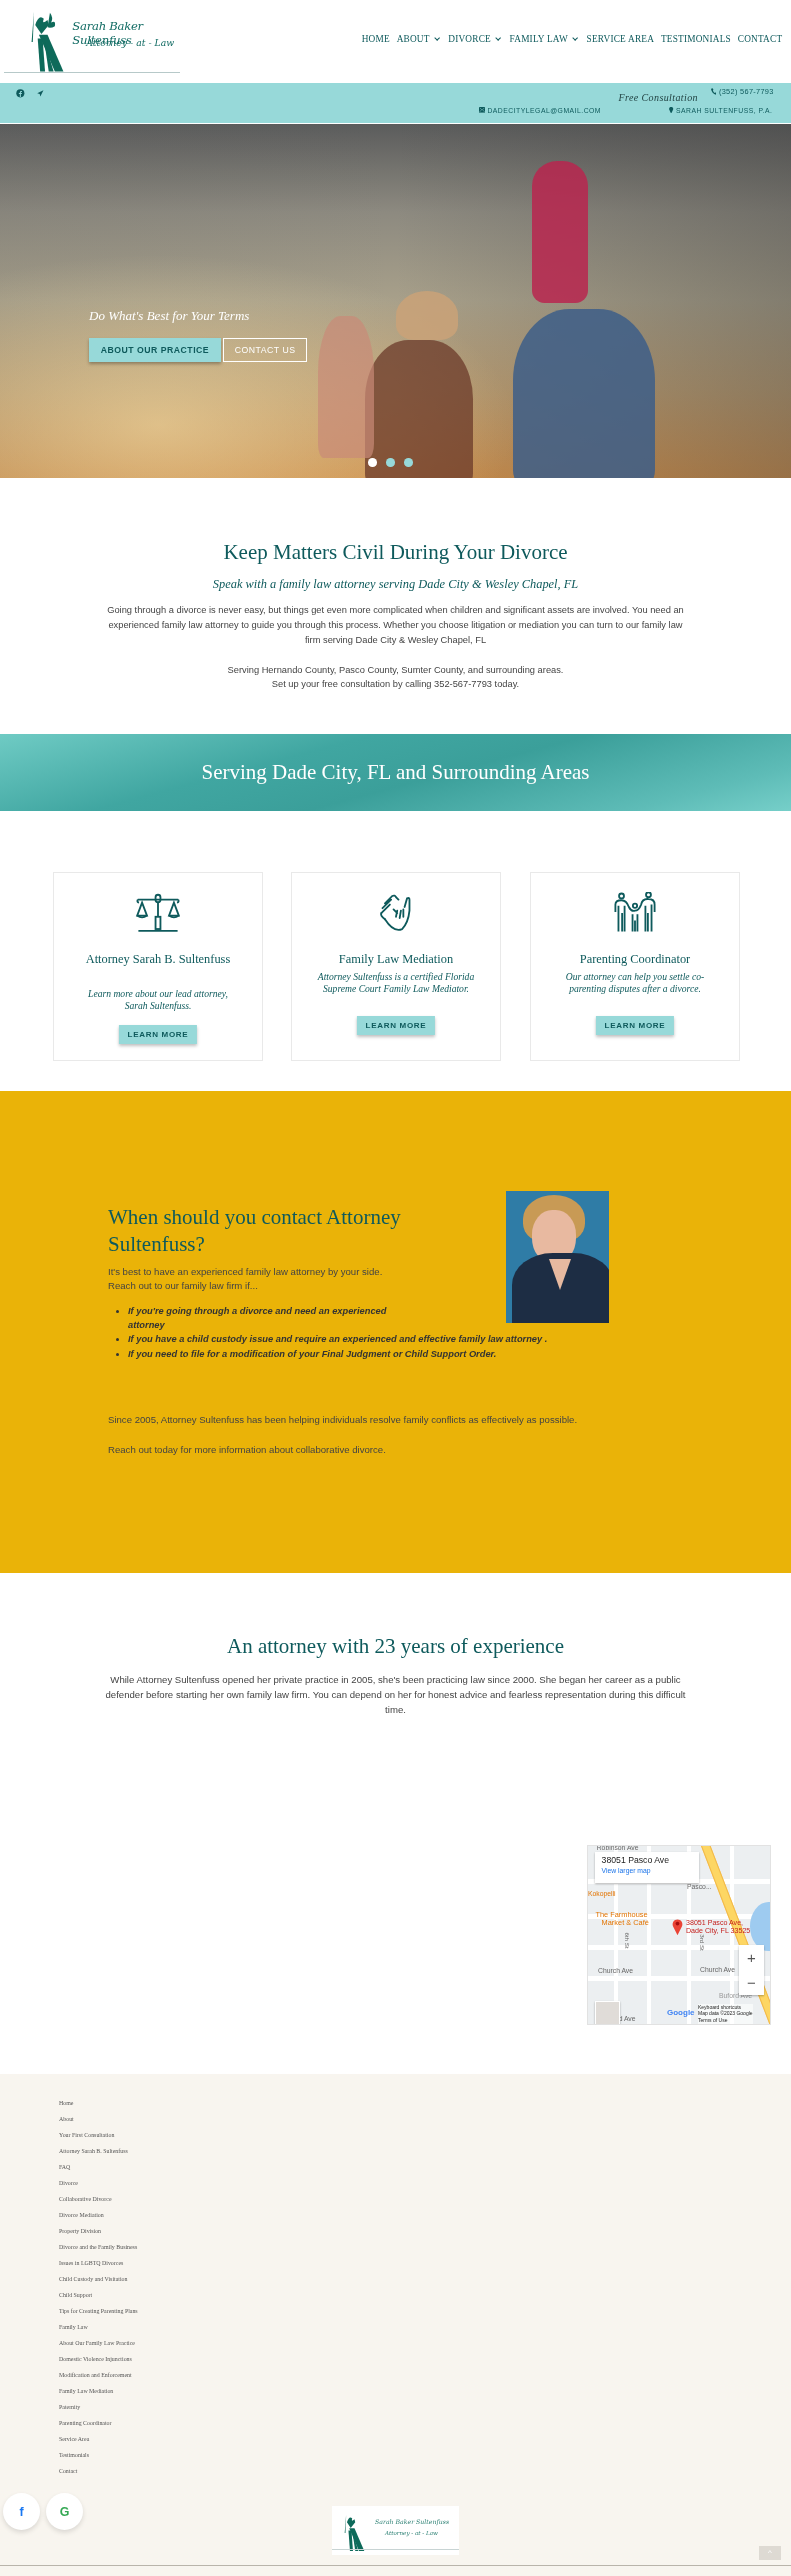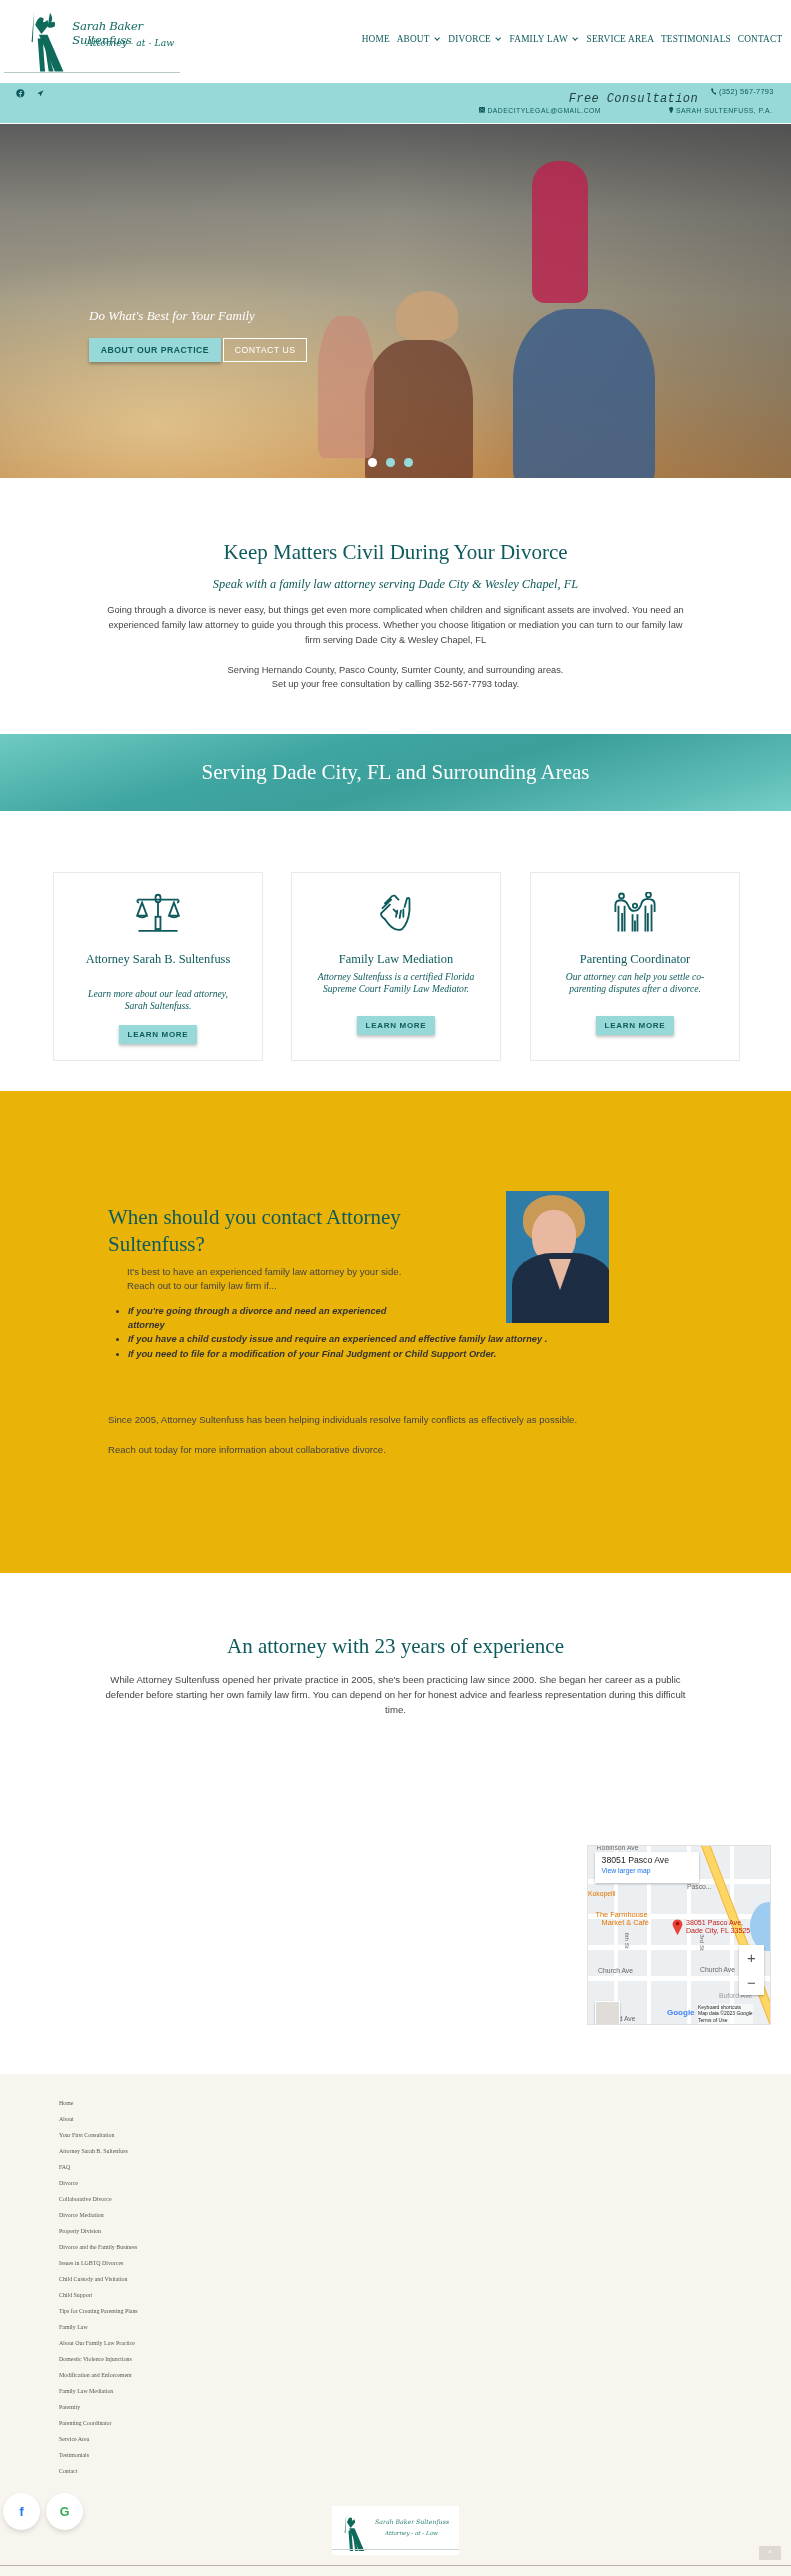--- a/index.html
+++ b/index.html
@@ -13,21 +13,21 @@
   .logo-figure { position: absolute; left: 18.5px; top: 6.2px; width: 49px; height: 66px; }
   .logo-text1 { position: absolute; left: 68px; top: 18.5px; font-family: "DejaVu Serif", serif; font-style: italic; font-size: 11.7px; color: #116b63; letter-spacing: -0.3px; }
   .logo-text2 { position: absolute; left: 82px; top: 37px; font-family: "DejaVu Serif", serif; font-style: italic; font-size: 9.3px; color: #116b63; }
   .nav { position: absolute; right: 8.7px; top: 34px; display: flex; gap: 6.8px; }
   .nav-item { font-family: "Liberation Serif", serif; font-size: 9.3px; color: #0e5a5c; letter-spacing: 0.2px; display: flex; align-items: center; gap: 2.5px; cursor: pointer; }
   .chev { display: inline-block; width: 4.3px; height: 4.3px; border-right: 0.9px solid #0e5a5c; border-bottom: 0.9px solid #0e5a5c; transform: rotate(45deg); margin: -2.5px 2.5px 0 2.5px; }
 
   
   .cbar { position: absolute; top: 83px; left: 0; width: 791px; height: 40px; background: #97d9d9; }
   .cbar .social { position: absolute; left: 16px; top: 6.2px; display: flex; gap: 11px; }
-  .cbar .free { position: absolute; right: 93px; top: 8.7px; font-family: Liberation Mono, monospace; font-style: italic; font-size: 12px; color: #244; letter-spacing: 0.4px; }
+  .cbar .free { position: absolute; right: 93px; top: 8.7px; font-family: Liberation Serif, serif; font-style: italic; font-size: 10px; color: #244; letter-spacing: 0.4px; }
   .cbar .phone { position: absolute; right: 17.3px; top: 4.3px; font-size: 7.4px; color: #0e5a5c; letter-spacing: 0.3px; display: flex; gap: 2.5px; align-items: center; }
   .cbar .email { position: absolute; right: 190px; top: 23.5px; font-size: 6.8px; color: #0e5a5c; letter-spacing: 0.5px; display:flex; gap:2.5px; align-items:center; }
   .cbar .addr { position: absolute; right: 18.5px; top: 23.5px; font-size: 6.8px; color: #0e5a5c; letter-spacing: 0.5px; display:flex; gap:2.5px; align-items:center; }
 
   
   .hero { position: absolute; top: 124px; left: 0; width: 791px; height: 354px; overflow: hidden;
     background: linear-gradient(180deg, #5b5c5c 0%, #8d8a80 25%, #a8a08a 50%, #b79a70 75%, #c98d4c 100%); }
   .hero::before { content: ""; position: absolute; inset: 0;
     background: radial-gradient(ellipse at 20% 85%, rgba(255,230,170,0.55) 0%, rgba(255,230,170,0) 40%),
                 linear-gradient(90deg, rgba(90,90,90,0.1) 0%, rgba(0,0,0,0) 50%, rgba(60,60,60,0.35) 100%); }
@@ -57,21 +57,21 @@
   .cards { position: absolute; top: 811px; left: 0; width: 791px; height: 280px; background: #fff; }
   .card { position: absolute; top: 61px; width: 210px; height: 189px; border: 0.6px solid #e9e9e9; background: #fff; text-align: center; }
   .card .ic { position: absolute; top: 18.5px; left: 50%; transform: translateX(-50%); width: 49px; height: 41px; }
   .card h3 { position: absolute; top: 78px; left: 18.5px; right: 18.5px; font-family: "Liberation Serif", serif; font-weight: normal; font-size: 12.4px; line-height: 16px; color: #0e5a5c; }
   .card p { position: absolute; left: 25px; right: 25px; font-family: "Liberation Serif", serif; font-style: italic; font-size: 9.6px; line-height: 12.4px; color: #0e5a5c; }
   .card .lm { position: absolute; left: 50%; transform: translateX(-50%); background: #97d9d9; color: #0e5a5c; font-size: 8px; font-weight: bold; letter-spacing: 0.7px; padding: 5px 8.7px; box-shadow: 0 1.9px 3.1px rgba(0,0,0,0.25); white-space: nowrap; cursor: pointer; }
 
   
   .when { position: absolute; top: 1091px; left: 0; width: 791px; height: 482px; background: #eab308; }
   .when h2 { position: absolute; top: 113px; left: 108px; width: 328px; font-family: "Liberation Serif", serif; font-weight: normal; font-size: 21px; line-height: 26.6px; color: #0e5a5c; }
-  .when .lead { position: absolute; top: 174px; left: 108px; width: 334px; font-size: 9.6px; line-height: 14.2px; color: #444; margin-left: 19px; }
+  .when .lead { position: absolute; top: 174px; left: 108px; width: 334px; font-size: 9.6px; line-height: 14.2px; color: #444; }
   .when ul { position: absolute; top: 213px; left: 128px; width: 457px; font-style: italic; font-weight: bold; font-size: 9.3px; line-height: 14.2px; color: #333; }
   .when ul li { margin-bottom: 0px; }
   .when .photo { position: absolute; top: 100px; left: 506px; width: 103px; height: 132px; overflow: hidden; background: #2f7ca6; }
   .when .p3 { position: absolute; top: 323px; left: 108px; font-size: 9.6px; color: #444; }
   .when .p4 { position: absolute; top: 353px; left: 108px; font-size: 9.6px; color: #444; }
 
   
   .exp { position: absolute; top: 1573px; left: 0; width: 791px; height: 250px; background: #fff; text-align: center; }
   .exp h2 { position: absolute; top: 61px; width: 100%; font-family: "Liberation Serif", serif; font-weight: normal; font-size: 21px; color: #0e5a5c; }
   .exp p { position: absolute; top: 99px; left: 105px; width: 581px; font-size: 9.6px; line-height: 15px; color: #444; }
@@ -173,21 +173,21 @@
     <span>SARAH SULTENFUSS, P.A.</span>
   </div>
 </div>
 
 <section class="hero">
   <div class="fig" style="left:532px;top:37px;width:56px;height:142px;background:#b8264f;border-radius:25px 25px 12.4px 12.4px;opacity:0.85;"></div>
   <div class="fig" style="left:513px;top:185px;width:142px;height:179px;background:#3d5e88;opacity:0.85;"></div>
   <div class="fig" style="left:365px;top:216px;width:108px;height:148px;background:#6b3a2a;opacity:0.75;"></div>
   <div class="fig" style="left:396px;top:167px;width:62px;height:49px;background:#caa278;border-radius:50% 50% 30% 30%;opacity:0.85;"></div>
   <div class="fig" style="left:318px;top:192px;width:56px;height:142px;background:#c98a78;opacity:0.7;"></div>
-  <div class="tag">Do What's Best for Your Family</div>
+  <div class="tag">Do What's Best for Your Terms</div>
   <div class="btns">
     <div class="btn-primary">ABOUT OUR PRACTICE</div>
     <div class="btn-outline">CONTACT US</div>
   </div>
   <div class="dots">
     <div class="dot active"></div>
     <div class="dot"></div>
     <div class="dot"></div>
   </div>
 </section>

